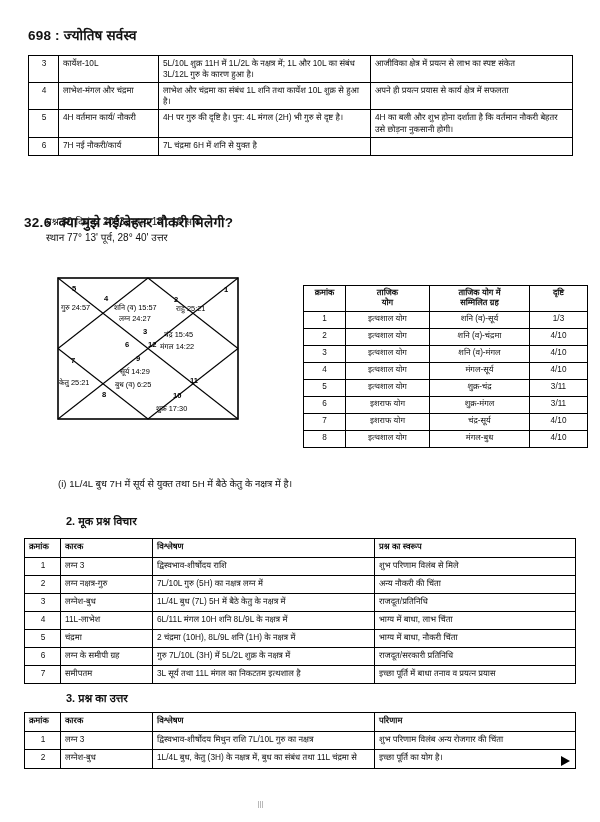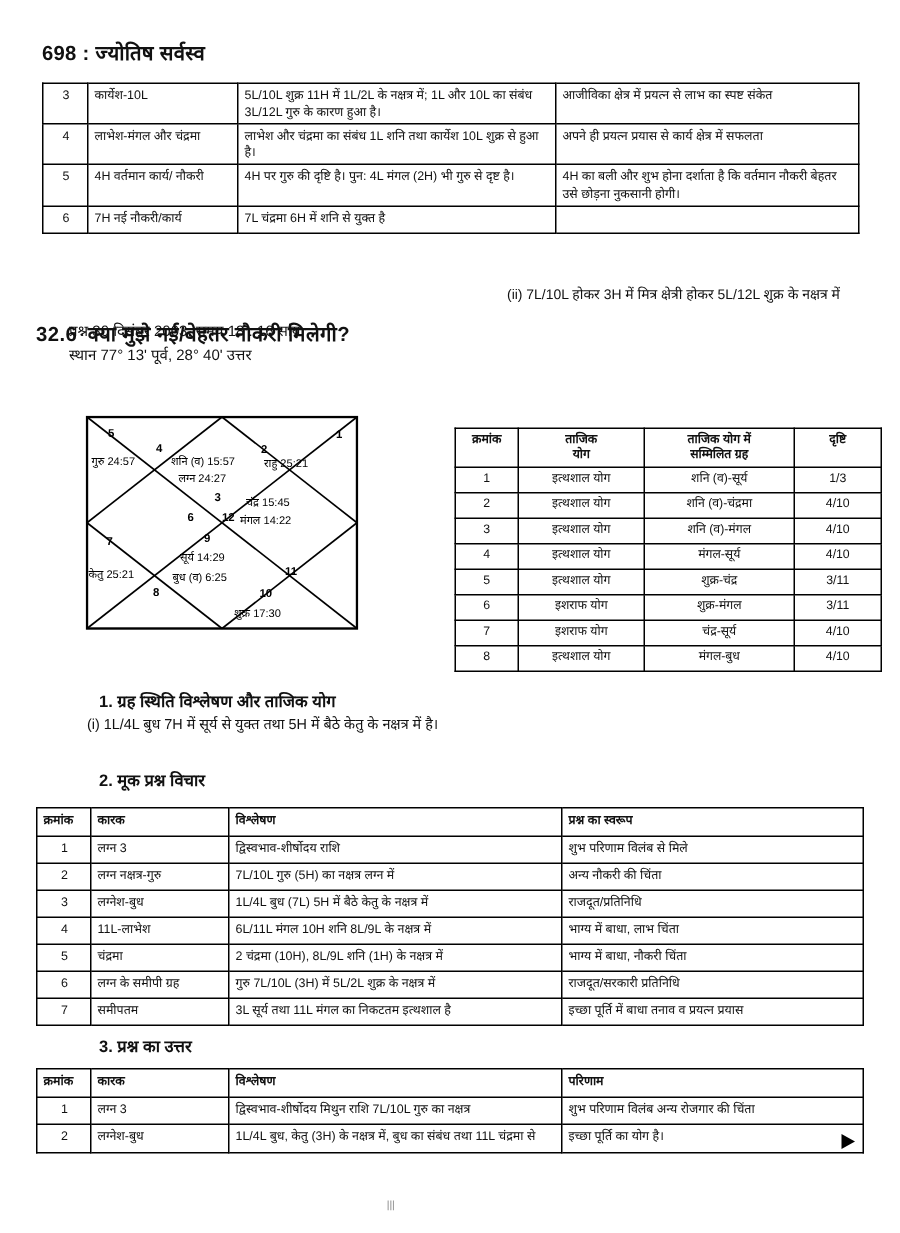--- a/index.html
+++ b/index.html
@@ -200,21 +200,20 @@
       </tbody>
     </table>
   </div>
 
   <div class="sec-head">
     <span class="secnum">32.6</span><span>क्या मुझे नई/बेहतर नौकरी मिलेगी?</span>
   </div>
   <div class="qline" id="q-date">प्रश्न 30 दिसंबर 2003, समय 18 : 16 सांय</div>
   <div class="qline" id="q-place">स्थान 77° 13' पूर्व, 28° 40' उत्तर</div>
 
-  <div class="rcol" id="r-ii">(ii) 7L/10L होकर 3H में मित्र क्षेत्री होकर 5L/12L शुक्र के नक्षत्र में</div>
 
   <div id="kundali">
     <svg width="182" height="143" viewBox="0 0 182 143" xmlns="http://www.w3.org/2000/svg">
       <rect x="1" y="1" width="180" height="141" fill="#fff" stroke="#000" stroke-width="1.6"></rect>
 
       <line x1="1" y1="1" x2="181" y2="142" stroke="#000" stroke-width="1.1"></line>
       <line x1="181" y1="1" x2="1" y2="142" stroke="#000" stroke-width="1.1"></line>
 
       <line x1="91" y1="1" x2="1" y2="71.5" stroke="#000" stroke-width="1.1"></line>
       <line x1="1" y1="71.5" x2="91" y2="142" stroke="#000" stroke-width="1.1"></line>
@@ -315,21 +314,20 @@
         <tr>
           <td class="num">8</td>
           <td class="yoga">इत्थशाल योग</td>
           <td class="graha">मंगल-बुध</td>
           <td class="drishti">4/10</td>
         </tr>
       </tbody>
     </table>
   </div>
 
-  <div class="mid" id="h-1">1. ग्रह स्थिति विश्लेषण और ताजिक योग</div>
   <div class="mid" id="p-i">(i) 1L/4L बुध 7H में सूर्य से युक्त तथा 5H में बैठे केतु के नक्षत्र में है।</div>
   <div class="mid" id="h-2">2. मूक प्रश्न विचार</div>
   <div class="mid" id="h-3">3. प्रश्न का उत्तर</div>
 
   <div class="tbl-wrap" id="table-mook-wrap">
     <table class="doc" id="table-mook">
       <colgroup>
           <col style="width:36px">
           <col style="width:92px">
           <col style="width:222px">

